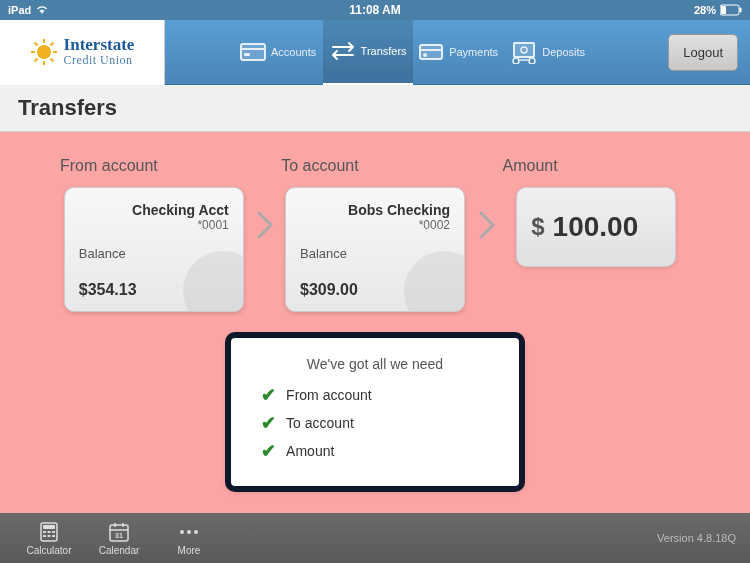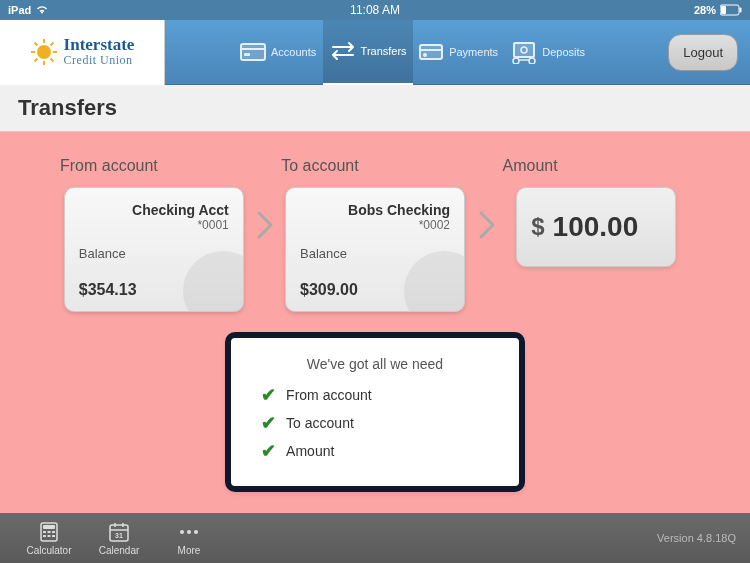--- a/index.html
+++ b/index.html
@@ -27,21 +27,21 @@
     .status-left, .status-right {
       display: flex;
       align-items: center;
       gap: 4px;
     }
     .status-center {
       position: absolute;
       left: 50%;
       transform: translateX(-50%);
       font-size: 12px;
-      font-weight: 400;
+      font-weight: 700;
       color: white;
       top: 3px;
     }
 
     
     .header {
       height: 65px;
       background: linear-gradient(to bottom, #5a9fd4, #4a85b8);
       display: flex;
       align-items: center;
@@ -107,21 +107,21 @@
     }
     .nav-tab svg {
       width: 28px;
       height: 24px;
     }
     .logout-btn {
       margin-right: 12px;
       padding: 10px 14px;
       background: linear-gradient(to bottom, #e0e0e0, #c8c8c8);
       border: 1px solid #999;
-      border-radius: 13px;
+      border-radius: 5px;
       font-size: 13px;
       color: #333;
       cursor: pointer;
       font-weight: 500;
       margin-left: 8px;
     }
 
     
     .page-title-bar {
       background: #f0f0f0;

